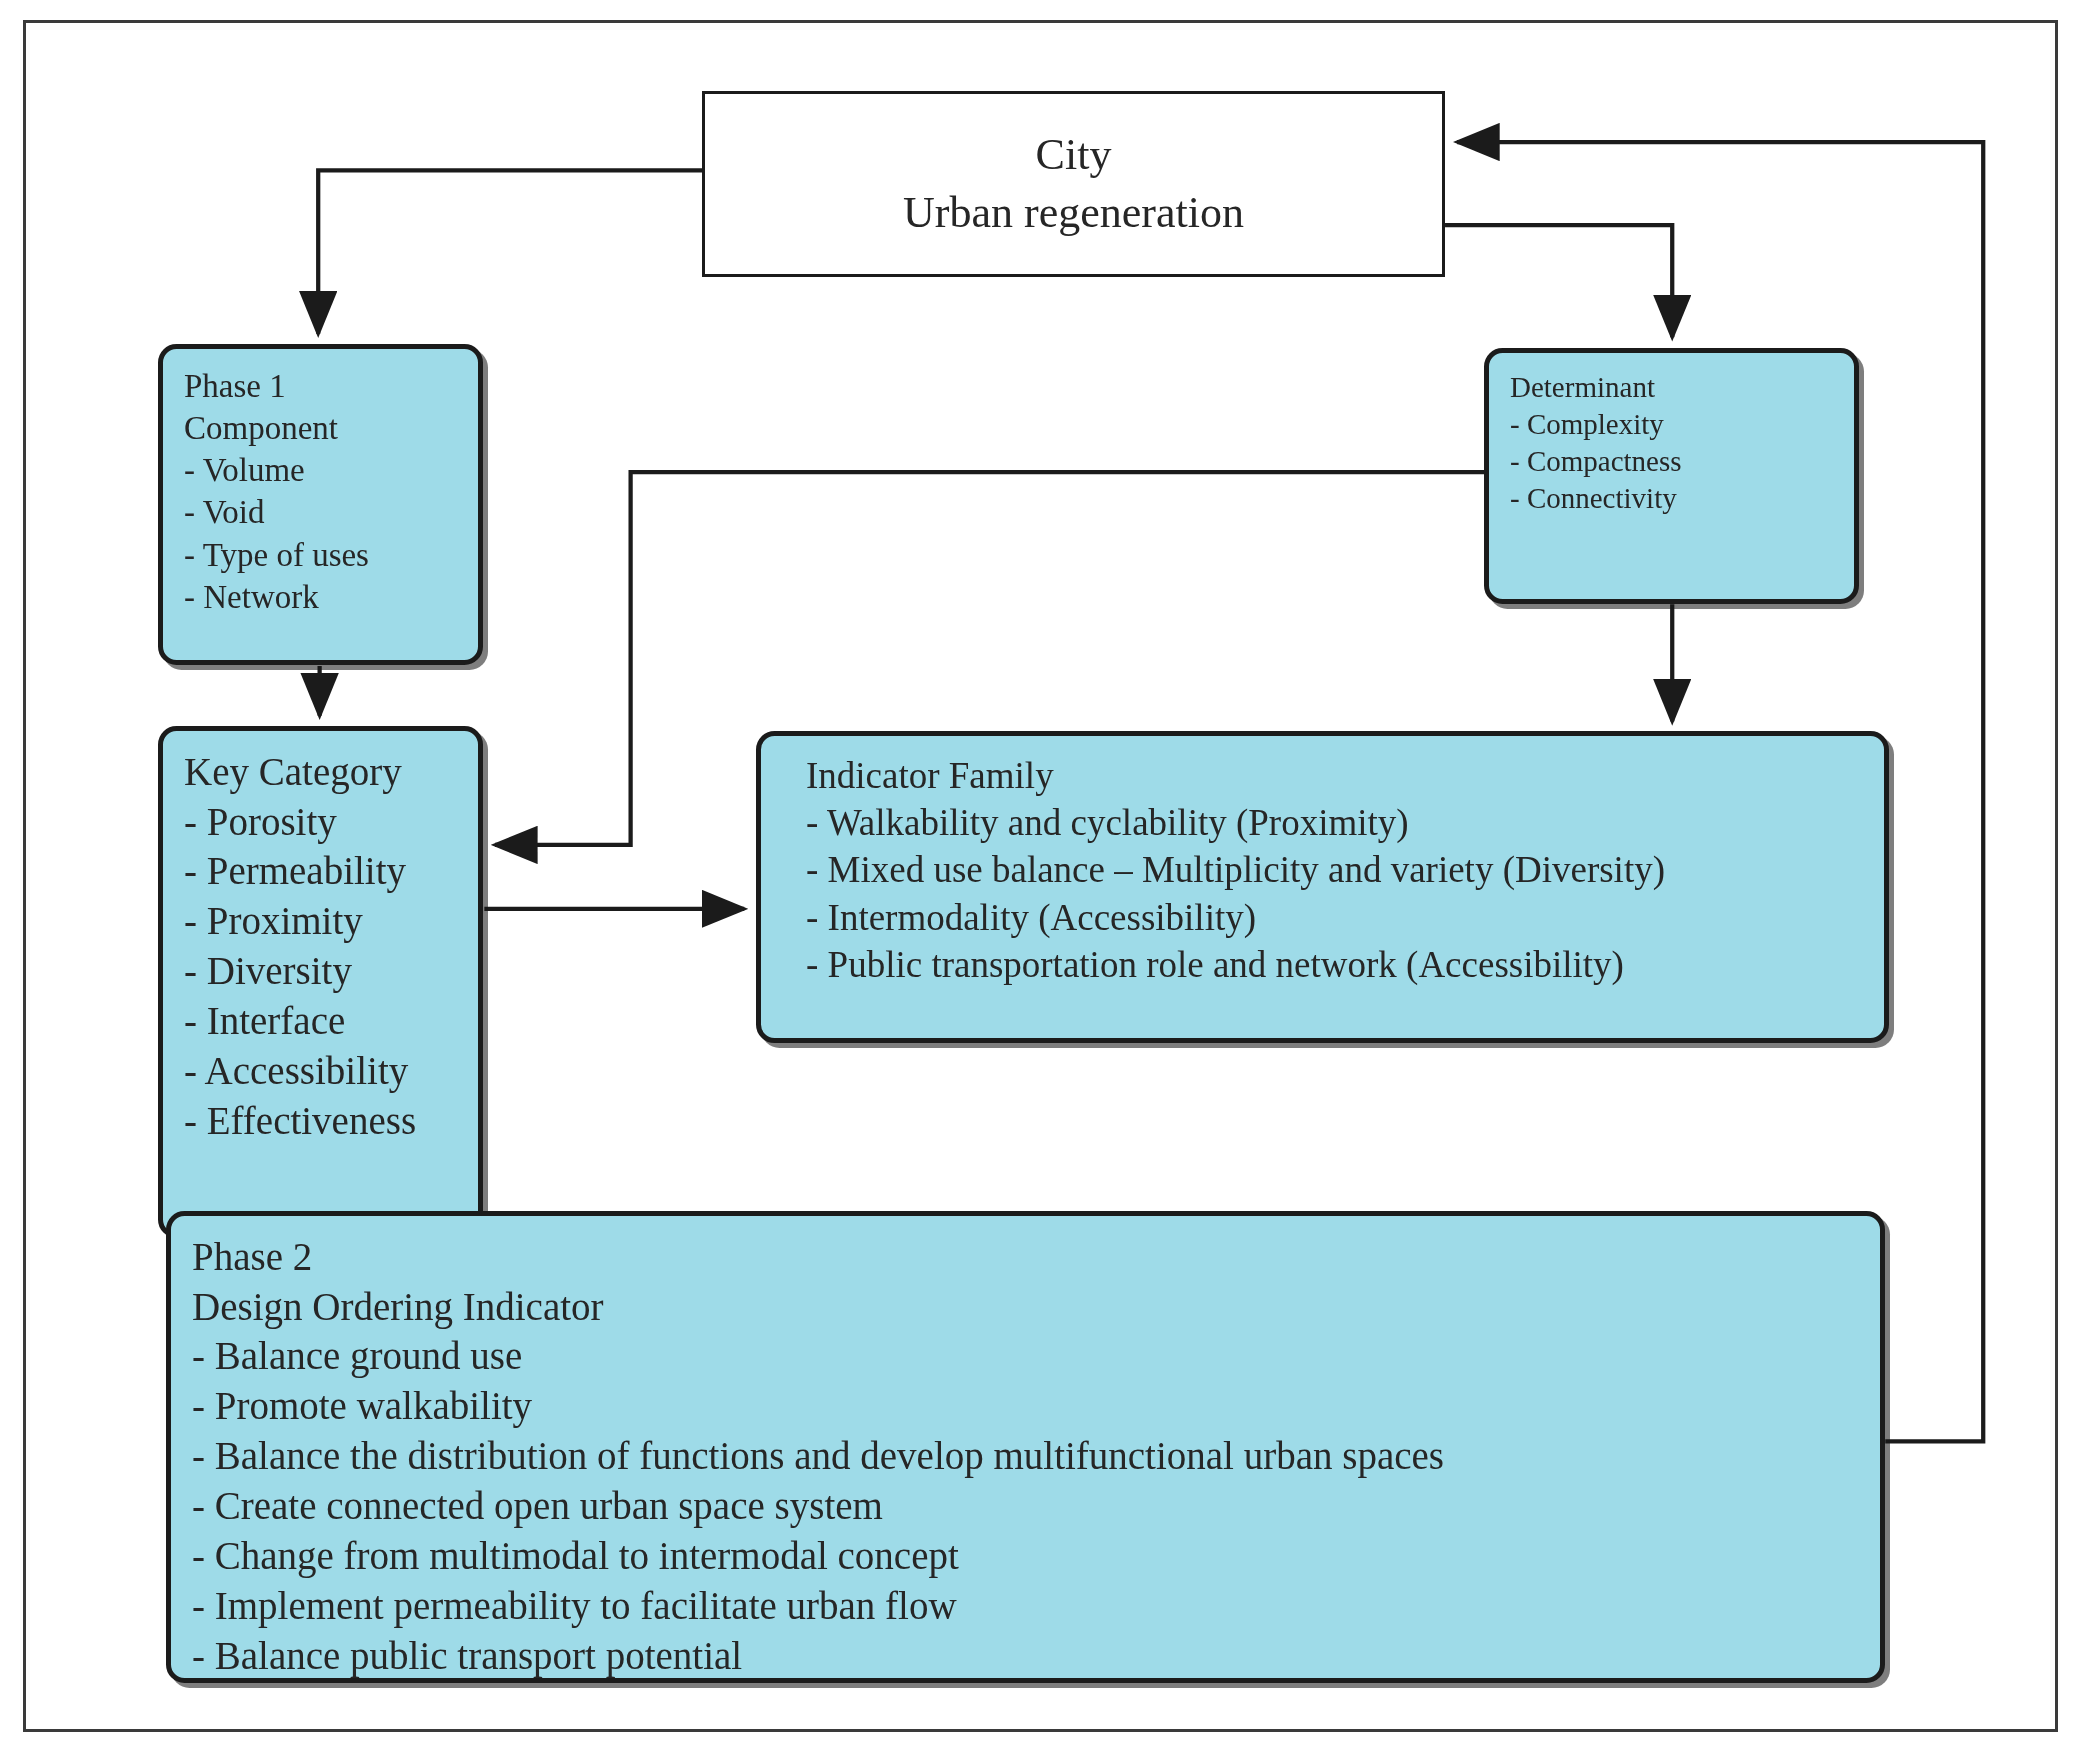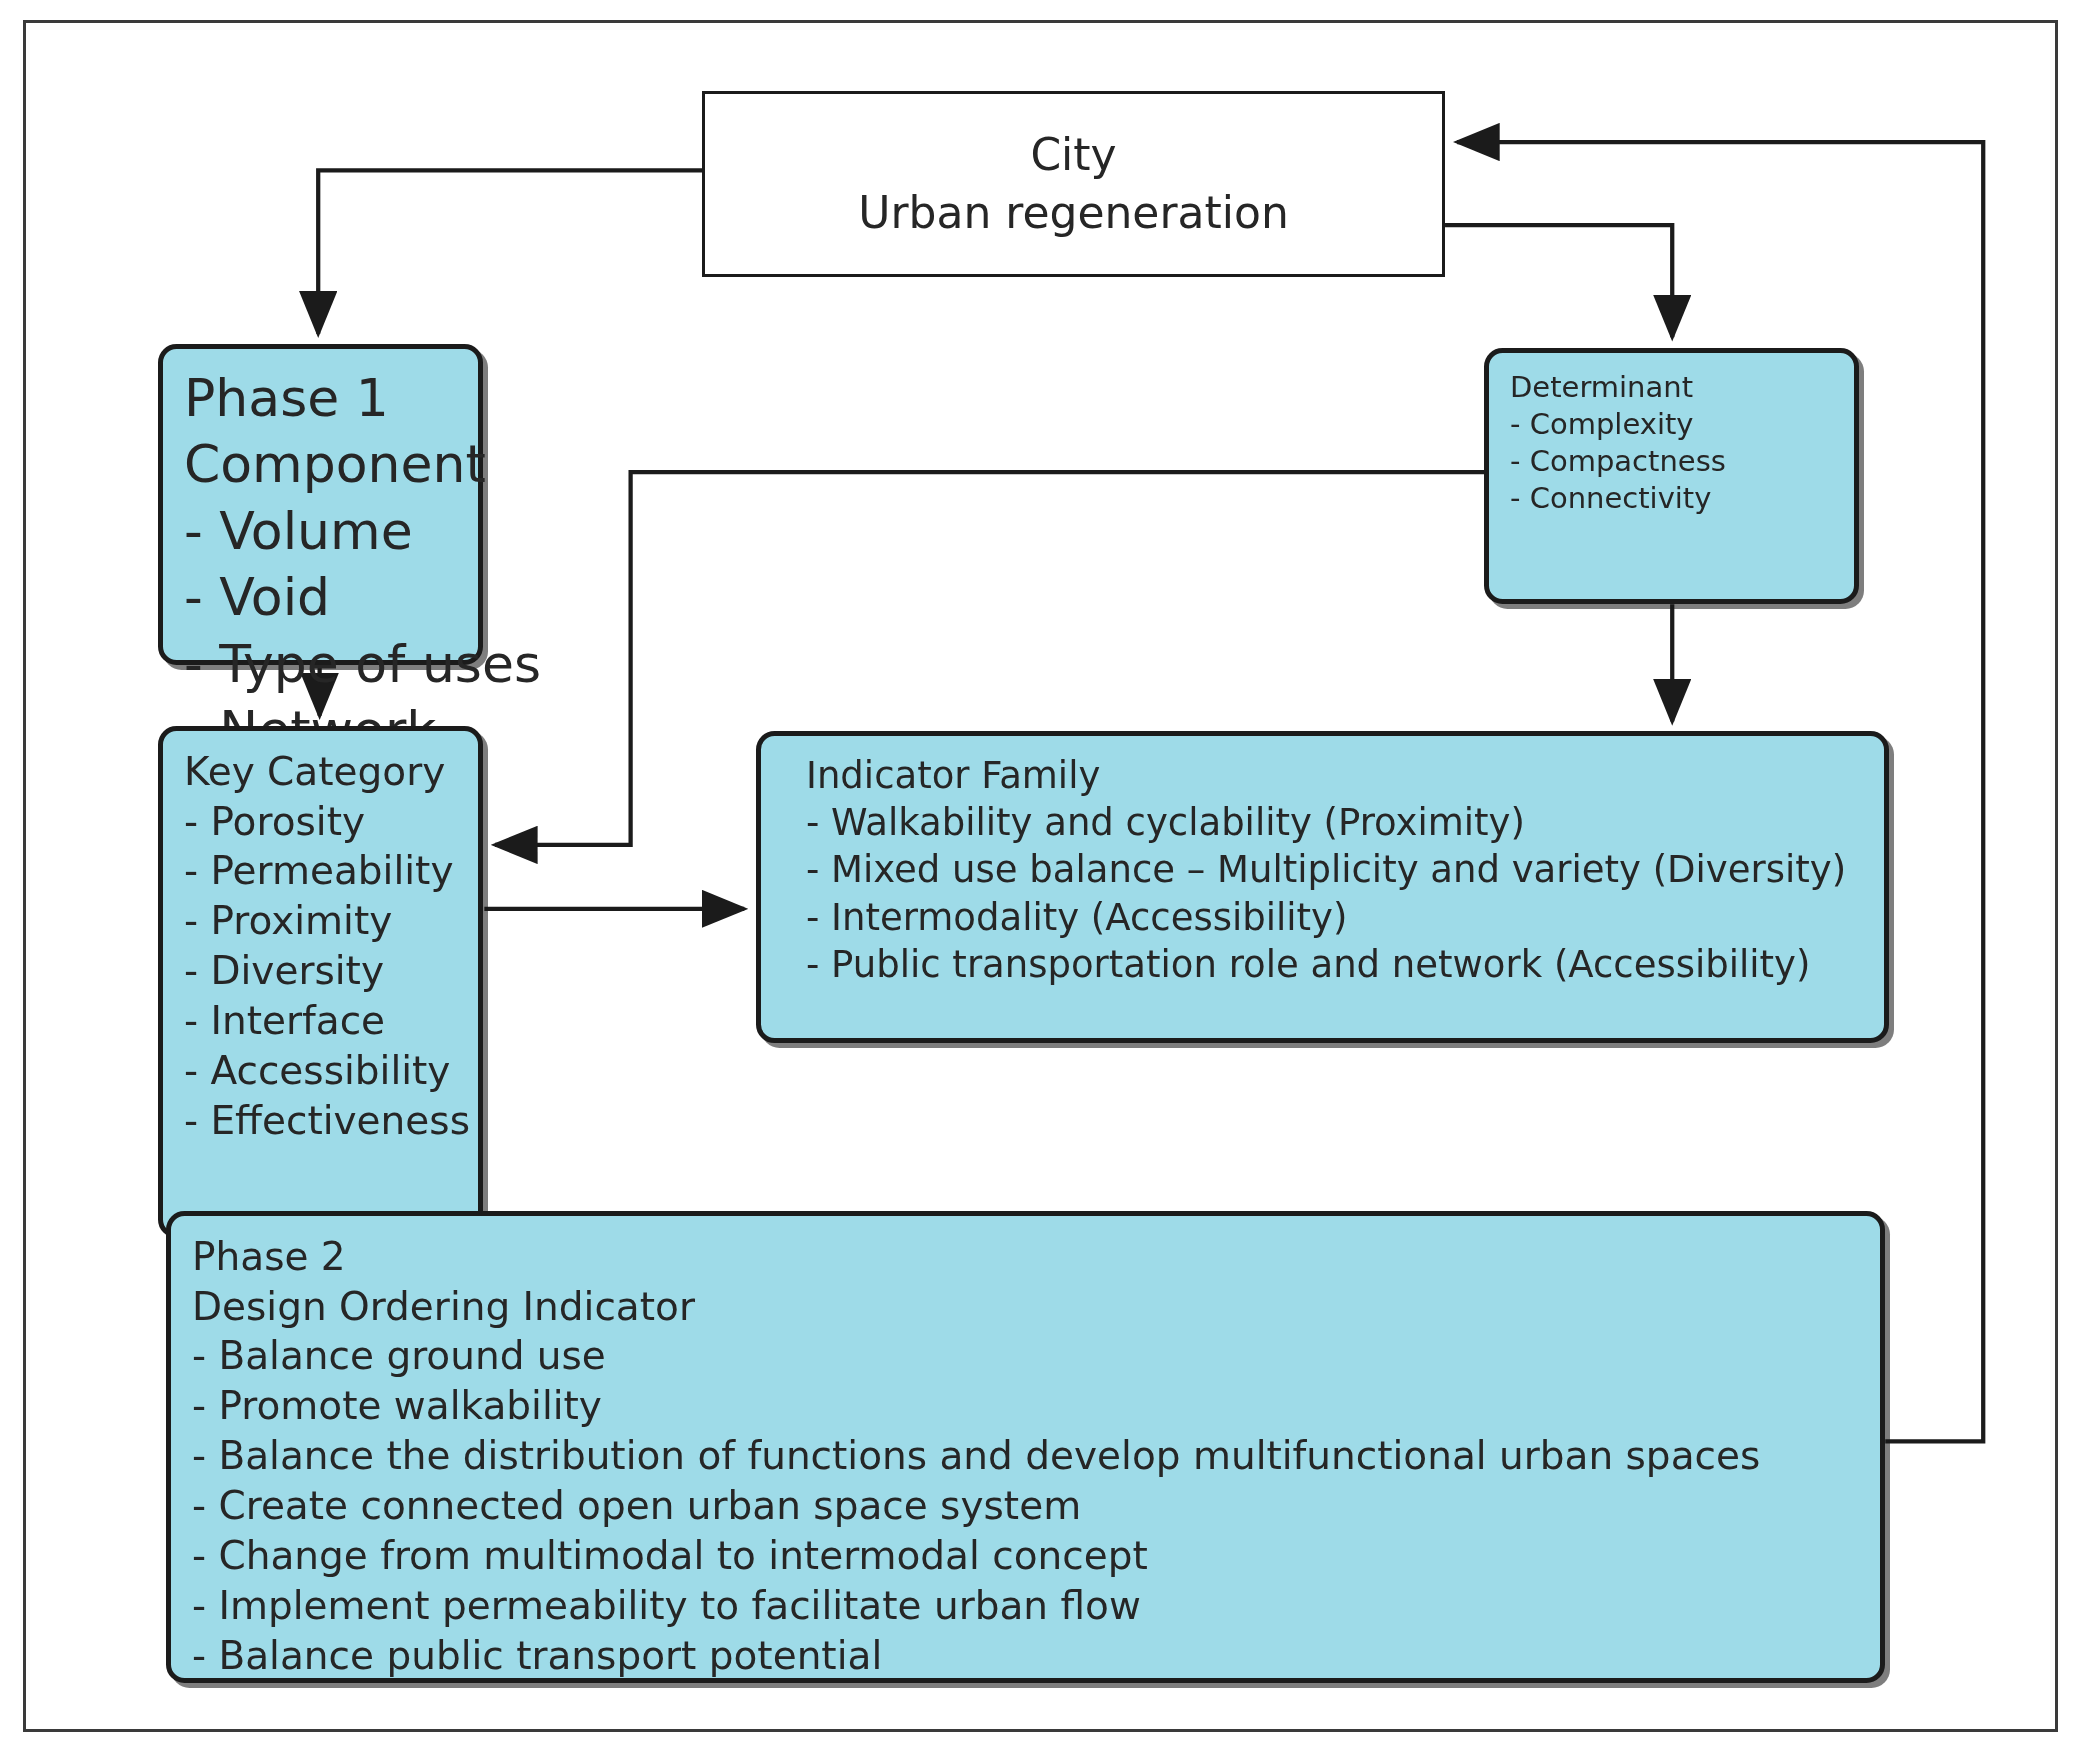--- a/index.html
+++ b/index.html
@@ -41,20 +41,21 @@
   
   .node {
     position: absolute;
     box-sizing: border-box;
     background: #9edbe8;
     border: 5px solid #1b1b1b;
     border-radius: 18.5px;
     color: #262626;
     padding: 15.6px 18.5px 15.6px 21px;
     box-shadow: 5px 5px 0 rgba(20,20,20,0.55);
+    font-family: Liberation Serif, serif;
   }
   .node.plain {
     background: #ffffff;
     border: 3.6px solid #1b1b1b;
     border-radius: 0;
     box-shadow: none;
     text-align: center;
     padding: 0;
     display: flex;
     flex-direction: column;
@@ -64,21 +65,21 @@
   .node .line {
     display: block;
     white-space: nowrap;
     line-height: 1.28;
   }
   
   #node-city { left: 702px; top: 91px; width: 743px; height: 186px; }
   #node-city .line { font-size: 44px; line-height: 1.32; }
 
   #node-phase1 { left: 158px; top: 344px; width: 325px; height: 321px; }
-  #node-phase1 .line { font-size: 52px; }
+  #node-phase1 .line { font-size: 33px; }
 
   #node-determinant { left: 1484px; top: 348px; width: 375px; height: 256px; }
   #node-determinant .line { font-size: 29px; }
 
   #node-keycategory { left: 158px; top: 726px; width: 325px; height: 512px; }
   #node-keycategory .line { font-size: 39px; }
 
   #node-indicator { left: 756px; top: 731px; width: 1133px; height: 312px; }
   #node-indicator .line { font-size: 37px; margin-left: 24px; }
 

